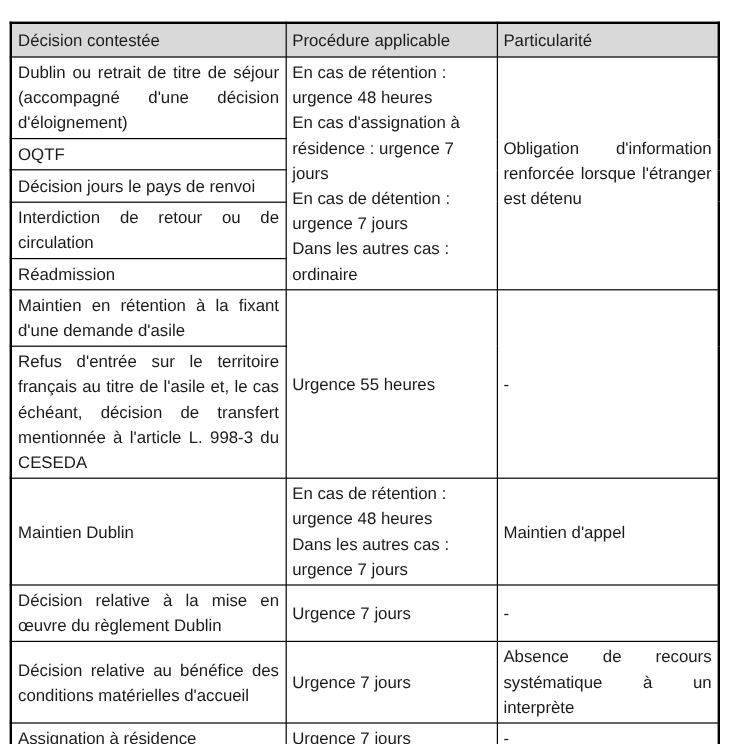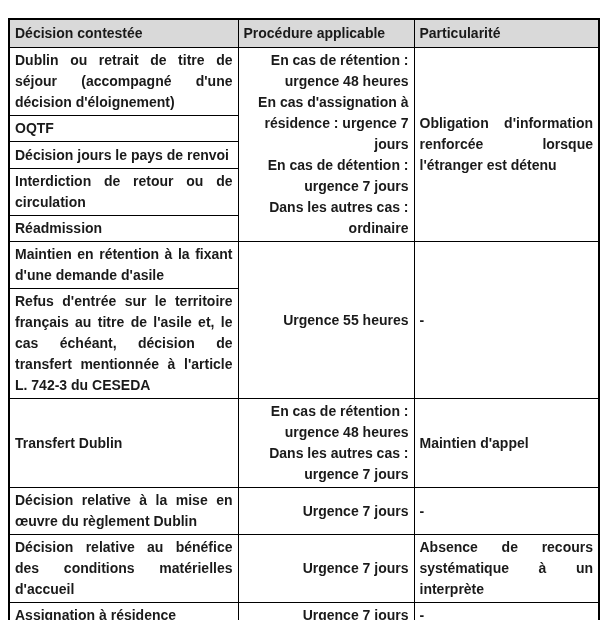--- a/index.html
+++ b/index.html
@@ -25,31 +25,31 @@
   }
   col.c1 { width: 229px; }
   col.c2 { width: 176px; }
   col.c3 { width: 185px; }
   .tbl th, .tbl td {
     border: 1px solid #000;
     font-size: 14px;
     line-height: 21px;
     padding: 2px 5px 2px 5px;
     vertical-align: middle;
-    font-weight: bold;
+    font-weight: normal;
     word-wrap: break-word;
   }
   .tbl th {
     background: #d9d9d9;
     text-align: left;
     height: 23px;
   }
   .dec  { text-align: justify; }
   .part { text-align: justify; }
-  .proc { text-align: right; margin-top: 14px; }
+  .proc { text-align: left; margin-top: 14px; }
   .pre  { white-space: pre-line; }
 </style>
 </head>
 <body>
 
 <div class="page">
   <table class="tbl">
     <colgroup>
       <col class="c1">
         <col class="c2">
@@ -83,25 +83,25 @@
       <tr>
         <td class="dec">Réadmission</td>
       </tr>
 
       <tr>
         <td class="dec">Maintien en rétention à la fixant d'une demande d'asile</td>
         <td class="proc" rowspan="2">Urgence 55 heures</td>
         <td class="part" rowspan="2">-</td>
       </tr>
       <tr>
-        <td class="dec">Refus d'entrée sur le territoire français au titre de l'asile et, le cas échéant, décision de transfert mentionnée à l'article L. 742-3 du CESEDA</td>
+        <td class="dec">Refus d'entrée sur le territoire français au titre de l'asile et, le cas échéant, décision de transfert mentionnée à l'article L. 998-3 du CESEDA</td>
       </tr>
 
       <tr>
-        <td class="dec">Transfert Dublin</td>
+        <td class="dec">Maintien Dublin</td>
         <td class="proc pre">En cas de rétention : urgence 48 heures
 Dans les autres cas : urgence 7 jours</td>
         <td class="part">Maintien d'appel</td>
       </tr>
 
       <tr>
         <td class="dec">Décision relative à la mise en œuvre du règlement Dublin</td>
         <td class="proc">Urgence 7 jours</td>
         <td class="part">-</td>
       </tr>

